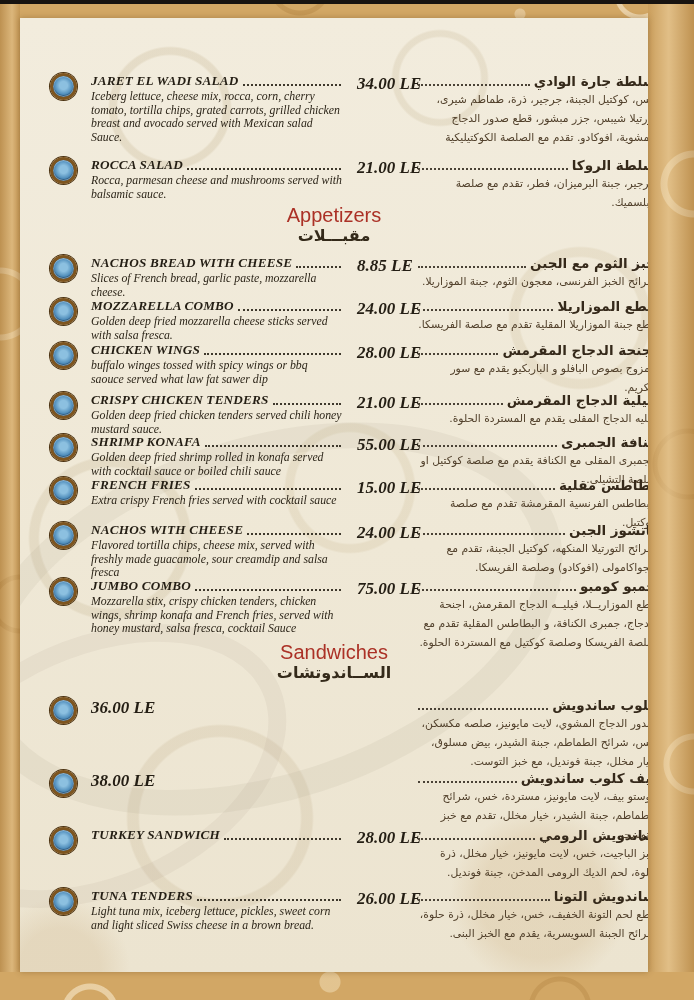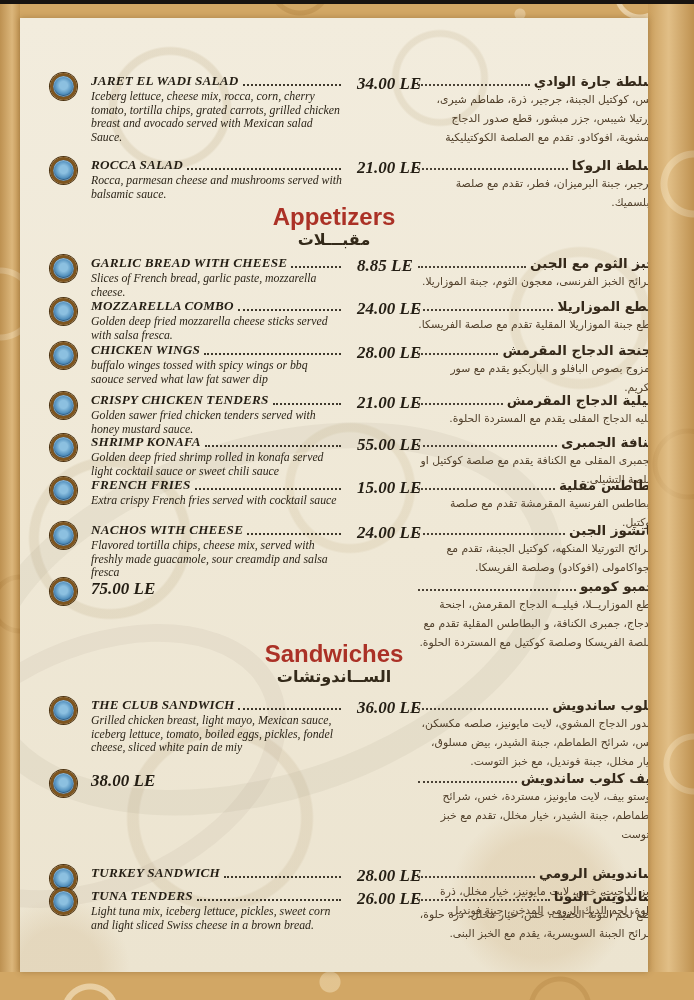--- a/index.html
+++ b/index.html
@@ -72,26 +72,26 @@
   .leader{flex:1; min-width:10px; border-bottom:2px dotted #3e382c; margin:0 2px 3px 4px;}
   .en-desc{font-size:11.8px; font-style:italic; color:#2c2519; line-height:1.16; margin-top:1px;}
   .price{flex:none; width:76px; font-size:17px; font-weight:700; font-style:italic; color:#241e14; white-space:nowrap; padding-top:1px;}
   .ar-block{width:240px; flex:none; direction:rtl; font-family:"DejaVu Sans", sans-serif;}
   .ar-name-line{display:flex; align-items:flex-end;}
   .ar-name{font-size:13.5px; font-weight:700; color:#35291a; white-space:nowrap;}
   .ar-leader{flex:1; min-width:10px; border-bottom:2px dotted #4a4236; margin:0 4px 3px 2px;}
   .ar-desc{font-size:10.8px; color:#51402b; line-height:1.75; margin-top:2px; text-align:right;}
   
   .section-header{position:absolute; left:0; right:0; text-align:center;}
-  .header-en{font-family:"Liberation Sans", sans-serif; font-size:24px; font-weight:700; color:#ab3126; line-height:1.1;}
+  .header-en{font-family:"Liberation Sans", sans-serif; font-size:20px; font-weight:400; color:#ab3126; line-height:1.1;}
   .header-ar{font-family:"DejaVu Sans", sans-serif; font-size:16px; font-weight:700; color:#342a1a; letter-spacing:1px; line-height:1.3;}
   
   .pos-0{top:55px}.pos-1{top:139px}.pos-2{top:186px}.pos-3{top:237px}.pos-4{top:280px}
   .pos-5{top:324px}.pos-6{top:374px}.pos-7{top:416px}.pos-8{top:459px}.pos-9{top:504px}
-  .pos-10{top:560px}.pos-11{top:623px}.pos-12{top:679px}.pos-13{top:752px}.pos-14{top:847px}.pos-15{top:870px}
+  .pos-10{top:560px}.pos-11{top:623px}.pos-12{top:679px}.pos-13{top:752px}.pos-14{top:809px}.pos-15{top:870px}
 </style>
 </head>
 <body>
 
 <div class="canvas">
   <div class="band band-top"></div>
   <div class="band band-left"></div>
   <div class="band band-right"></div>
   <div class="band band-bottom"></div>
   <div class="top-dark-strip"></div>
@@ -142,21 +142,21 @@
   </div>
         <div class="section-header pos-2">
     <div class="header-en">Appetizers</div>
     <div class="header-ar">مقبـــلات</div>
   </div>
         <div class="menu-row pos-3">
     <div class="row-left">
       <span class="badge"></span>
       <div class="en-block">
         <div class="en-name-line">
-          <span class="en-name">GARLIC BREAD WITH CHEESE</span>
+          <span class="en-name">NACHOS BREAD WITH CHEESE</span>
           <span class="leader"></span>
         </div>
         <div class="en-desc">Slices of French bread, garlic paste, mozzarella cheese.</div>
       </div>
       <div class="price">8.85 LE</div>
     </div>
     <div class="ar-block">
       <div class="ar-name-line">
         <span class="ar-name">خبز الثوم مع الجبن</span>
         <span class="ar-leader"></span>
@@ -205,41 +205,41 @@
     </div>
   </div>
         <div class="menu-row pos-6">
     <div class="row-left">
       <span class="badge"></span>
       <div class="en-block">
         <div class="en-name-line">
           <span class="en-name">CRISPY CHICKEN TENDERS</span>
           <span class="leader"></span>
         </div>
-        <div class="en-desc">Golden sawer fried chicken tenders served with honey mustard sauce.</div>
+        <div class="en-desc">Golden deep fried chicken tenders served chili honey mustard sauce.</div>
       </div>
       <div class="price">21.00 LE</div>
     </div>
     <div class="ar-block">
       <div class="ar-name-line">
         <span class="ar-name">فيلية الدجاج المقرمش</span>
         <span class="ar-leader"></span>
       </div>
       <div class="ar-desc">فيليه الدجاج المقلى يقدم مع المستردة الحلوة.</div>
     </div>
   </div>
         <div class="menu-row pos-7">
     <div class="row-left">
       <span class="badge"></span>
       <div class="en-block">
         <div class="en-name-line">
           <span class="en-name">SHRIMP KONAFA</span>
           <span class="leader"></span>
         </div>
-        <div class="en-desc">Golden deep fried shrimp rolled in konafa served light cocktail sauce or sweet chili sauce</div>
+        <div class="en-desc">Golden deep fried shrimp rolled in konafa served with cocktail sauce or boiled chili sauce</div>
       </div>
       <div class="price">55.00 LE</div>
     </div>
     <div class="ar-block">
       <div class="ar-name-line">
         <span class="ar-name">كنافة الجمبرى</span>
         <span class="ar-leader"></span>
       </div>
       <div class="ar-desc">الجمبرى المقلى مع الكنافة يقدم مع صلصة كوكتيل او صلصة التشيلى.</div>
     </div>
@@ -280,44 +280,44 @@
       <div class="ar-name-line">
         <span class="ar-name">ناتشوز الجبن</span>
         <span class="ar-leader"></span>
       </div>
       <div class="ar-desc">شرائح التورتيلا المنكهه، كوكتيل الجبنة، تقدم مع الجواكامولى (افوكادو) وصلصة الفريسكا.</div>
     </div>
   </div>
         <div class="menu-row pos-10">
     <div class="row-left">
       <span class="badge"></span>
+      <div class="en-block">
+        <div class="en-name-line">
+          <span class="en-name">JUMBO COMBO</span>
+          <span class="leader"></span>
+        </div>
+        <div class="en-desc">Mozzarella stix, crispy chicken tenders, chicken wings, shrimp konafa and French fries, served with honey mustard, salsa fresca, cocktail Sauce</div>
+      </div>
       <div class="price">75.00 LE</div>
     </div>
     <div class="ar-block">
       <div class="ar-name-line">
         <span class="ar-name">جمبو كومبو</span>
         <span class="ar-leader"></span>
       </div>
       <div class="ar-desc">قطع الموزاريــلا، فيليــه الدجاج المقرمش، اجنحة الدجاج، جمبرى الكنافة، و البطاطس المقلية تقدم مع صلصة الفريسكا وصلصة كوكتيل مع المستردة الحلوة.</div>
     </div>
   </div>
         <div class="section-header pos-11">
     <div class="header-en">Sandwiches</div>
     <div class="header-ar">الســاندوتشات</div>
   </div>
         <div class="menu-row pos-12">
     <div class="row-left">
       <span class="badge"></span>
-      <div class="en-block">
-        <div class="en-name-line">
-          <span class="en-name">THE CLUB SANDWICH</span>
-          <span class="leader"></span>
-        </div>
-        <div class="en-desc">Grilled chicken breast, light mayo, Mexican sauce, iceberg lettuce, tomato, boiled eggs, pickles, fondel cheese, sliced white pain de miy</div>
-      </div>
       <div class="price">36.00 LE</div>
     </div>
     <div class="ar-block">
       <div class="ar-name-line">
         <span class="ar-name">كلوب ساندويش</span>
         <span class="ar-leader"></span>
       </div>
       <div class="ar-desc">صدور الدجاج المشوي، لايت مايونيز، صلصه مكسكن، خس، شرائح الطماطم، جبنة الشيدر، بيض مسلوق، خيار مخلل، جبنة فونديل، مع خبز التوست.</div>
     </div>
   </div>

